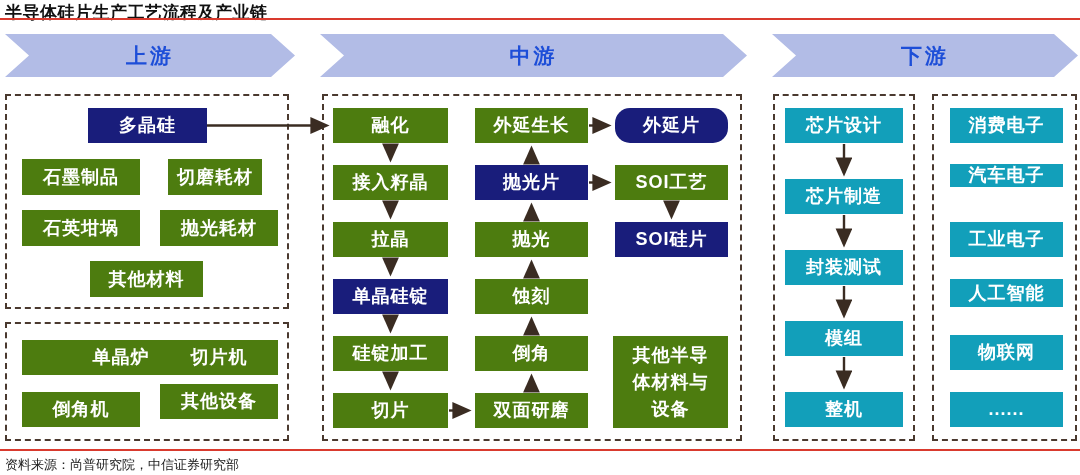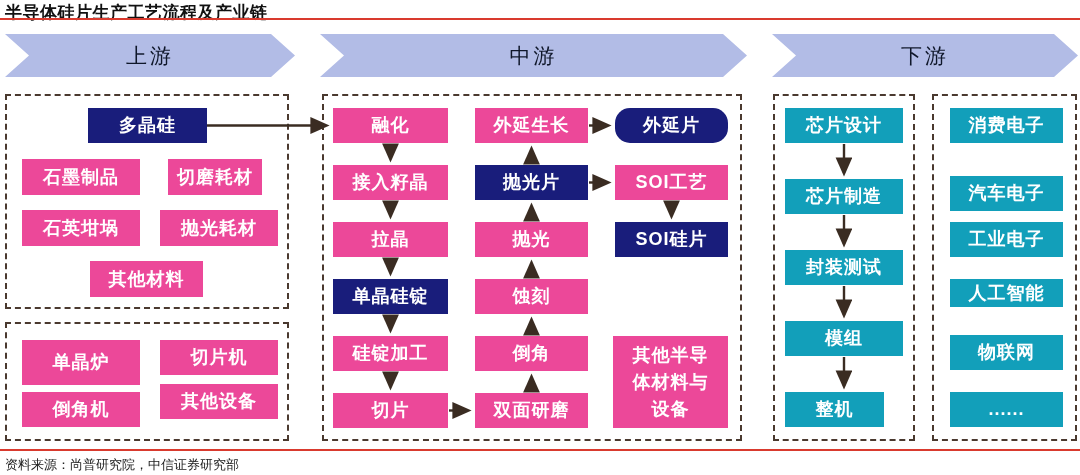--- a/index.html
+++ b/index.html
@@ -14,29 +14,29 @@
   .redline { position:absolute; left:0; width:1080px; height:2px; background:#d93a2e; }
   .redline.top { top:18px; }
   .redline.bottom { top:449px; }
   .source {
     position:absolute; left:5px; top:456px; font-size:13px; color:#222222; font-weight:500;
   }
   .banner {
     position:absolute; top:34px; height:43px; background:#b2bce6;
     clip-path: polygon(0 0, calc(100% - 24px) 0, 100% 50%, calc(100% - 24px) 100%, 0 100%, 24px 50%);
     display:flex; align-items:center; justify-content:center;
-    color:#0f172a; font-size:21px; font-weight:normal; letter-spacing:3px;
+    color:#1d4ed8; font-size:21px; font-weight:bold; letter-spacing:3px;
   }
   .dashed { position:absolute; border:2px dashed #4a392f; }
   .box {
     position:absolute; display:flex; align-items:center; justify-content:center;
     color:#ffffff; font-size:18px; font-weight:bold; letter-spacing:1px; text-align:center;
     line-height:1.5; white-space:pre-line;
   }
-  .gray { background:#ec4899; }
+  .gray { background:#4d7c0f; }
   .navy { background:#191d7b; }
   .teal { background:#129fba; }
   #arrows { position:absolute; left:0; top:0; pointer-events:none; }
 </style>
 </head>
 <body>
 
 <div id="canvas">
 
   <div class="title">半导体硅片生产工艺流程及产业链</div>
@@ -52,21 +52,21 @@
   <div class="dashed" style="left:773px; top:94px;  width:138px; height:343px;"></div>
   <div class="dashed" style="left:932px; top:94px;  width:141px; height:343px;"></div>
 
   <div class="box navy" style="left:88px;  top:108px; width:119px; height:35px;">多晶硅</div>
   <div class="box gray" style="left:22px;  top:159px; width:118px; height:36px;">石墨制品</div>
   <div class="box gray" style="left:168px; top:159px; width:94px; height:36px;">切磨耗材</div>
   <div class="box gray" style="left:22px;  top:210px; width:118px; height:36px;">石英坩埚</div>
   <div class="box gray" style="left:160px; top:210px; width:118px; height:36px;">抛光耗材</div>
   <div class="box gray" style="left:90px;  top:261px; width:113px; height:36px;">其他材料</div>
 
-  <div class="box gray" style="left:22px;  top:340px; width:118px; height:45px;">单晶炉</div>
+  <div class="box gray" style="left:22px;  top:340px; width:118px; height:35px;padding-left:40px;">单晶炉</div>
   <div class="box gray" style="left:160px; top:340px; width:118px; height:35px;">切片机</div>
   <div class="box gray" style="left:22px;  top:392px; width:118px; height:35px;">倒角机</div>
   <div class="box gray" style="left:160px; top:384px; width:118px; height:35px;text-align:center;">其他设备</div>
 
   <div class="box gray" style="left:333px; top:108px; width:115px; height:35px;">融化</div>
   <div class="box gray" style="left:333px; top:165px; width:115px; height:35px;">接入籽晶</div>
   <div class="box gray" style="left:333px; top:222px; width:115px; height:35px;">拉晶</div>
   <div class="box navy" style="left:333px; top:279px; width:115px; height:35px;">单晶硅锭</div>
   <div class="box gray" style="left:333px; top:336px; width:115px; height:35px;">硅锭加工</div>
   <div class="box gray" style="left:333px; top:393px; width:115px; height:35px;">切片</div>
@@ -82,24 +82,24 @@
   <div class="box gray" style="left:615px; top:165px; width:113px; height:35px;">SOI工艺</div>
   <div class="box navy" style="left:615px; top:222px; width:113px; height:35px;">SOI硅片</div>
   <div class="box gray" style="left:613px; top:336px; width:115px; height:92px;">其他半导
 体材料与
 设备</div>
 
   <div class="box teal" style="left:785px; top:108px; width:118px; height:35px;">芯片设计</div>
   <div class="box teal" style="left:785px; top:179px; width:118px; height:35px;">芯片制造</div>
   <div class="box teal" style="left:785px; top:250px; width:118px; height:35px;">封装测试</div>
   <div class="box teal" style="left:785px; top:321px; width:118px; height:35px;">模组</div>
-  <div class="box teal" style="left:785px; top:392px; width:99px; height:35px;text-align:center;">整机</div>
+  <div class="box teal" style="left:785px; top:392px; width:118px; height:35px;text-align:center;">整机</div>
 
   <div class="box teal" style="left:950px; top:108px; width:113px; height:35px;">消费电子</div>
-  <div class="box teal" style="left:950px; top:176px; width:113px; height:35px;">汽车电子</div>
+  <div class="box teal" style="left:950px; top:164px; width:113px; height:23px;">汽车电子</div>
   <div class="box teal" style="left:950px; top:222px; width:113px; height:35px;">工业电子</div>
   <div class="box teal" style="left:950px; top:279px; width:113px; height:28px;">人工智能</div>
   <div class="box teal" style="left:950px; top:335px; width:113px; height:35px;">物联网</div>
   <div class="box teal" style="left:950px; top:392px; width:113px; height:35px;">......</div>
 
   <svg id="arrows" width="1080" height="475">
     <defs>
       <marker id="ah" markerWidth="9" markerHeight="8" refX="6.5" refY="3.5" orient="auto">
         <path d="M0,0 L8,3.5 L0,7 Z" fill="#3a2c22"></path>
       </marker>

